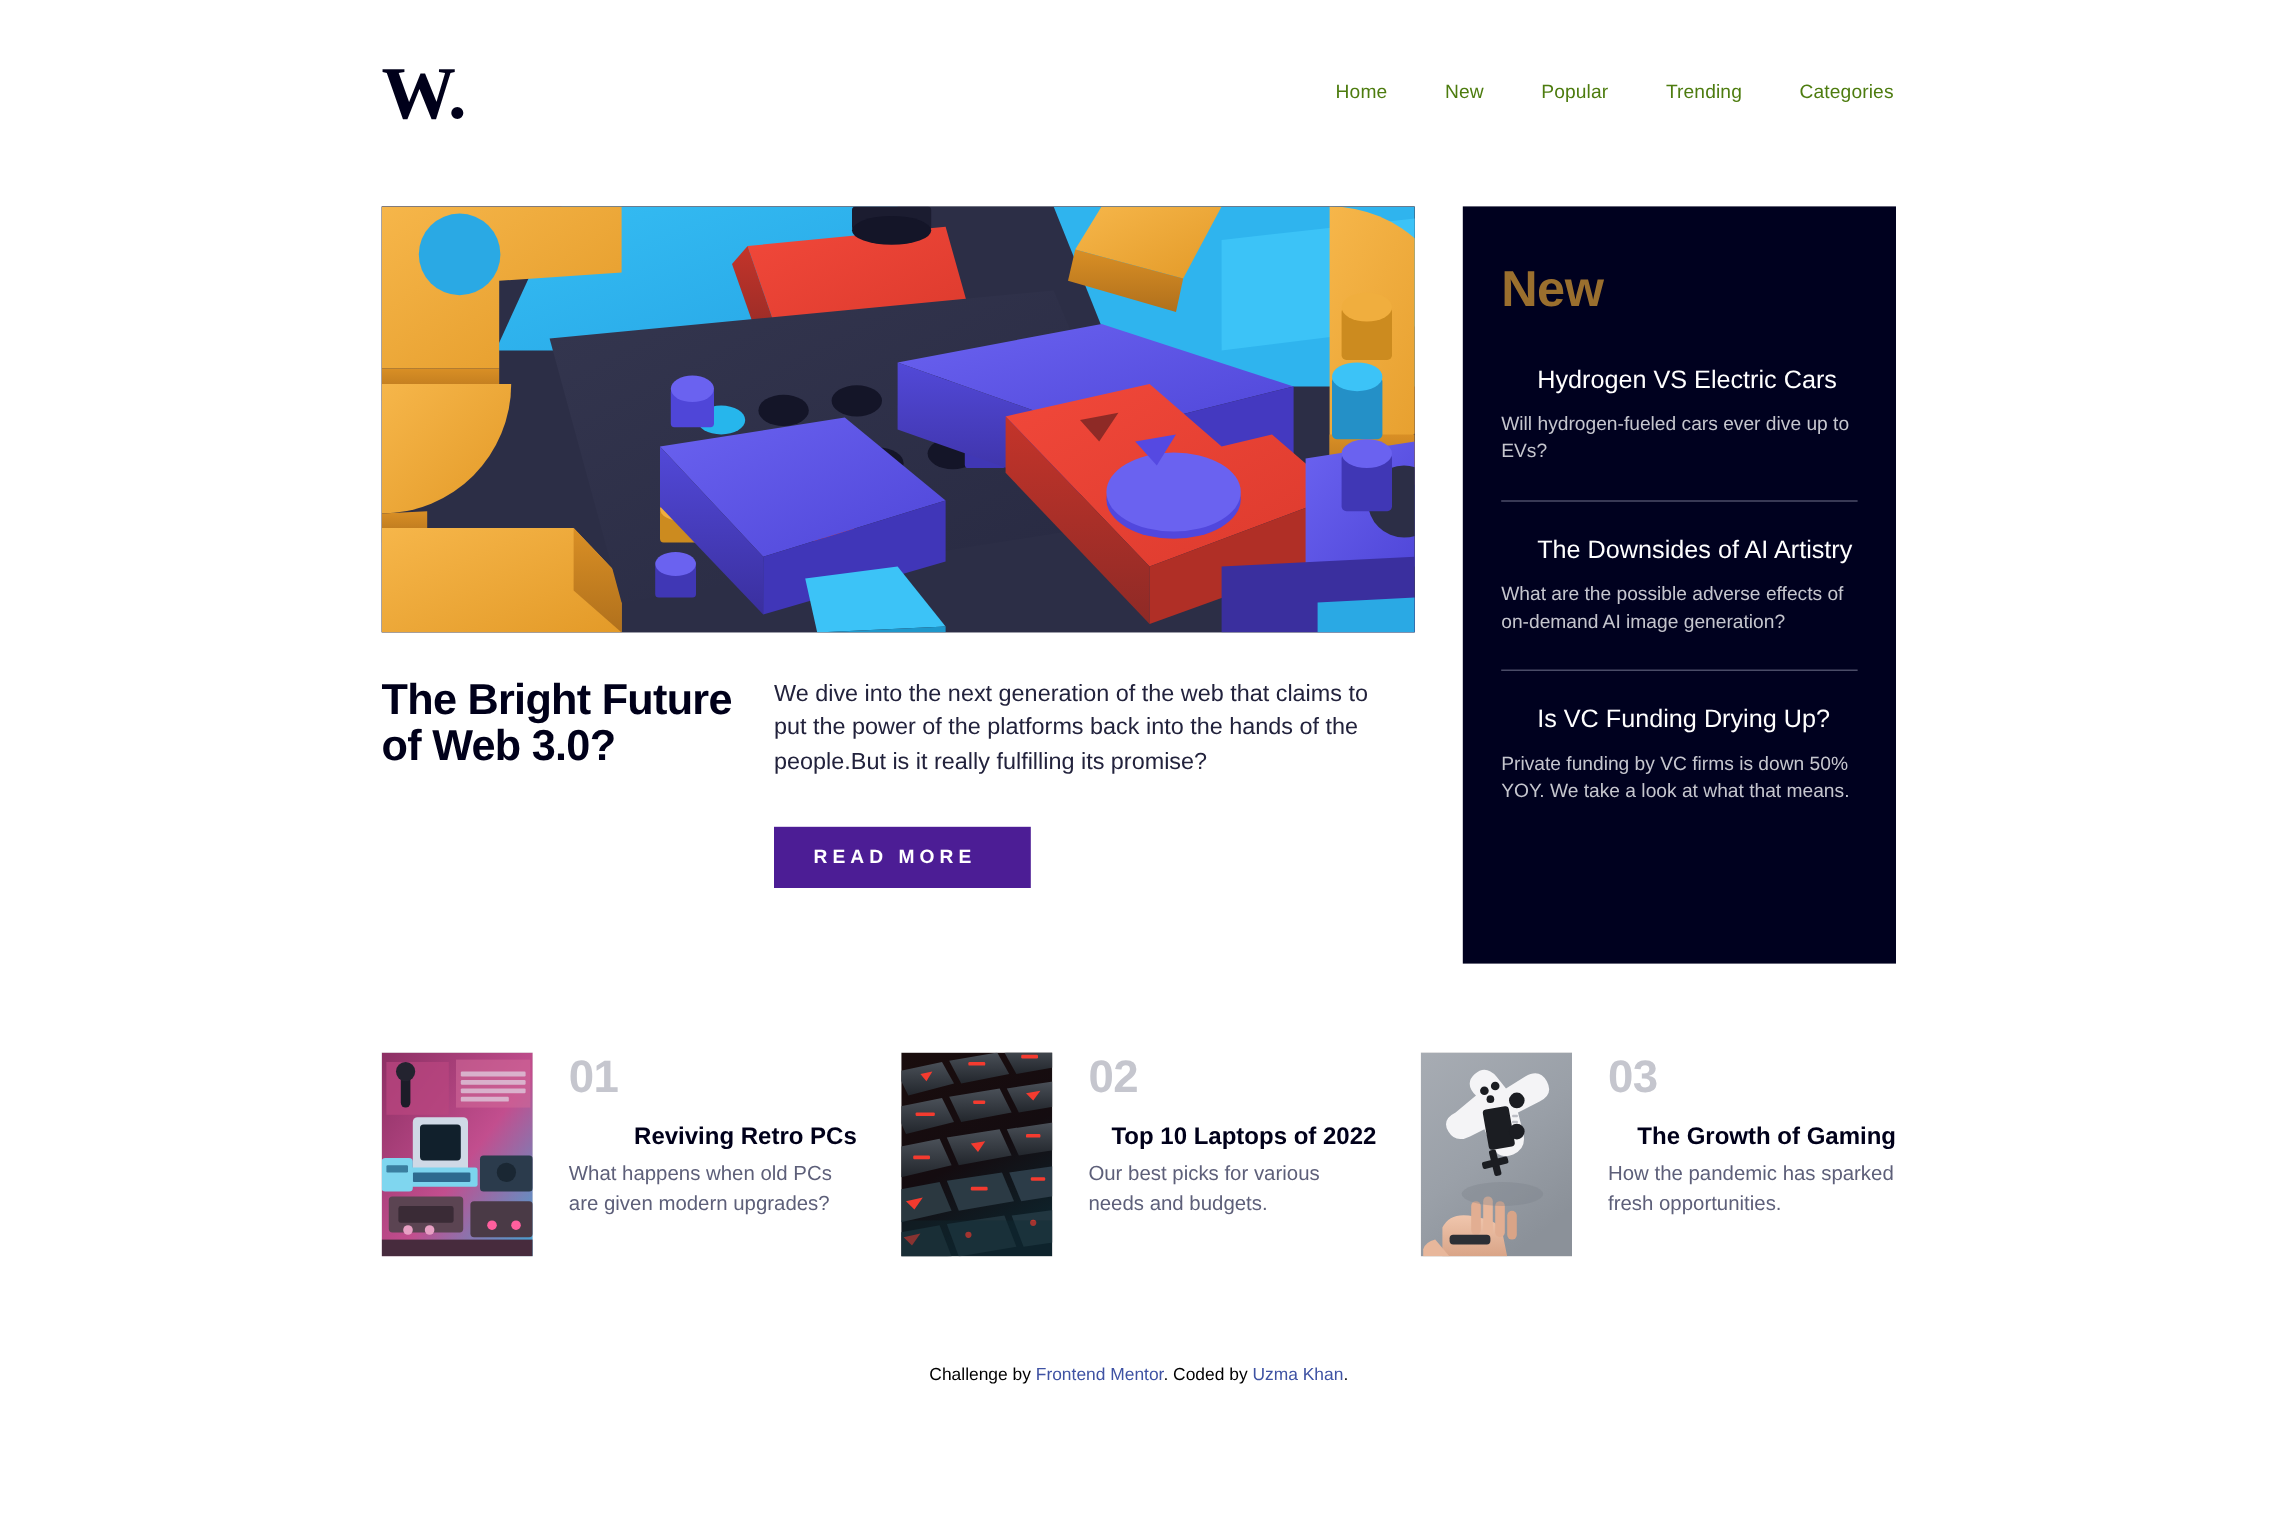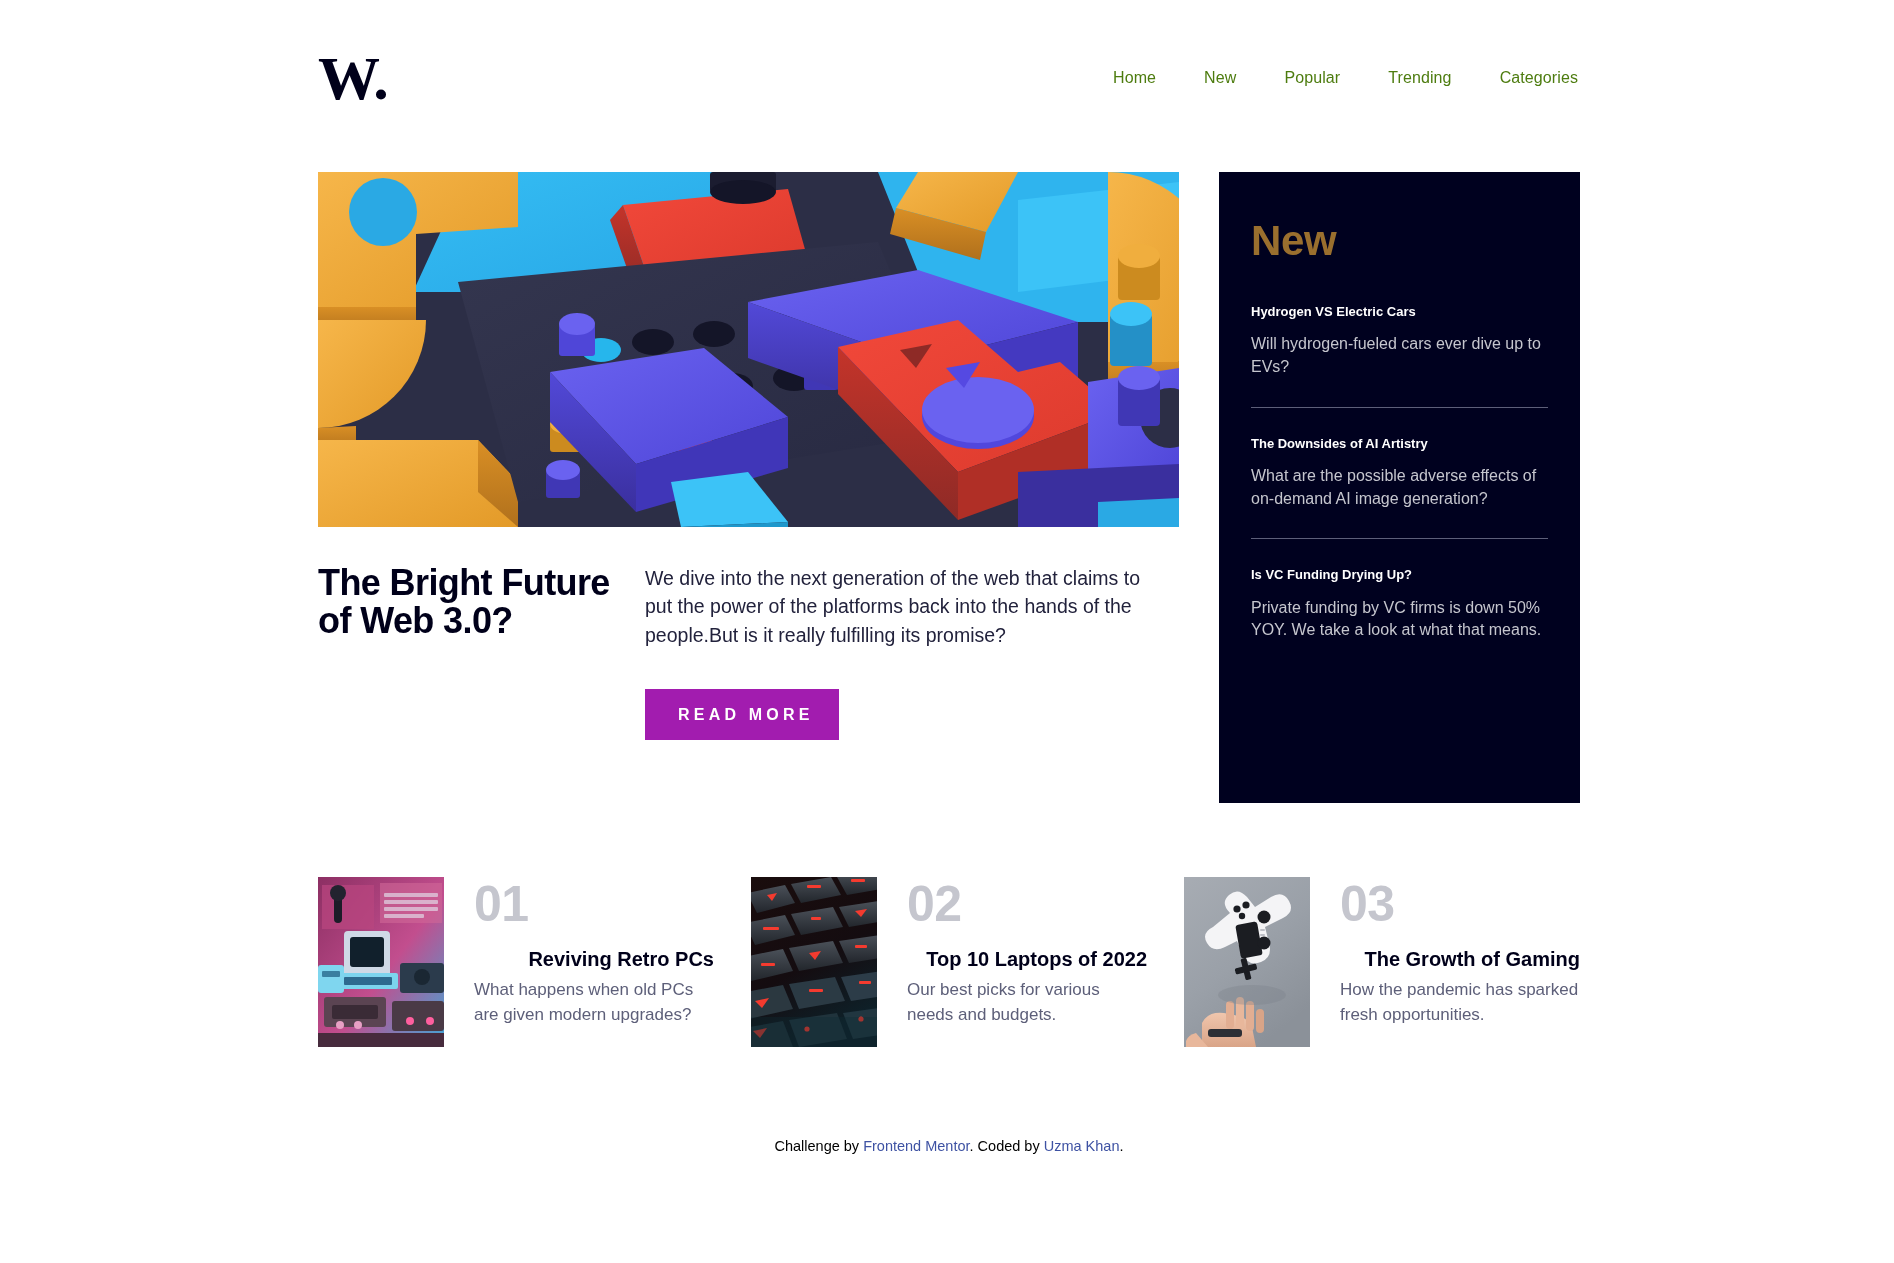--- a/index.html
+++ b/index.html
@@ -101,24 +101,24 @@
 
   .hero-desc {
     font-size: 19.5px;
     line-height: 1.45;
     color: #22223c;
   }
 
   .read-more {
     display: inline-block;
     margin-top: 40px;
-    background: #a21caf;
+    background: #4c1d95;
     color: #ffffff;
     border: none;
-    padding: 17px 25px 16px 33px;
+    padding: 17px 45px 16px 33px;
     font-size: 16px;
     font-weight: bold;
     letter-spacing: 4.2px;
     cursor: pointer;
     font-family: "Liberation Sans", sans-serif;
   }
 
   
   .new-panel {
     position: absolute;
@@ -135,25 +135,26 @@
     font-weight: 800;
     line-height: 1;
     margin-bottom: 42px;
     letter-spacing: -0.4px;
   }
 
   .new-item { }
 
   .new-item-title {
     color: #ffffff;
-    font-size: 13px;
-    font-weight: bold;
+    font-size: 21px;
+    font-weight: normal;
     line-height: 1.25;
     margin-bottom: 13px;
     cursor: pointer;
+    margin-left: 30px;
   }
 
   .new-item-desc {
     color: #c5c6ce;
     font-size: 16px;
     line-height: 1.42;
   }
 
   .new-divider {
     height: 1px;
@@ -182,21 +183,21 @@
     height: 170px;
     flex: none;
     overflow: hidden;
     background: #ddd;
   }
   .card-thumb svg { display: block; width: 100%; height: 100%; }
 
   .card-text { padding-top: 2px; }
 
   .card-num {
-    font-size: 50px;
+    font-size: 38px;
     font-weight: bold;
     color: #c5c6ce;
     line-height: 1;
     letter-spacing: -0.5px;
   }
 
   .card-title {
     font-size: 20px;
     font-weight: bold;
     color: #00001a;

